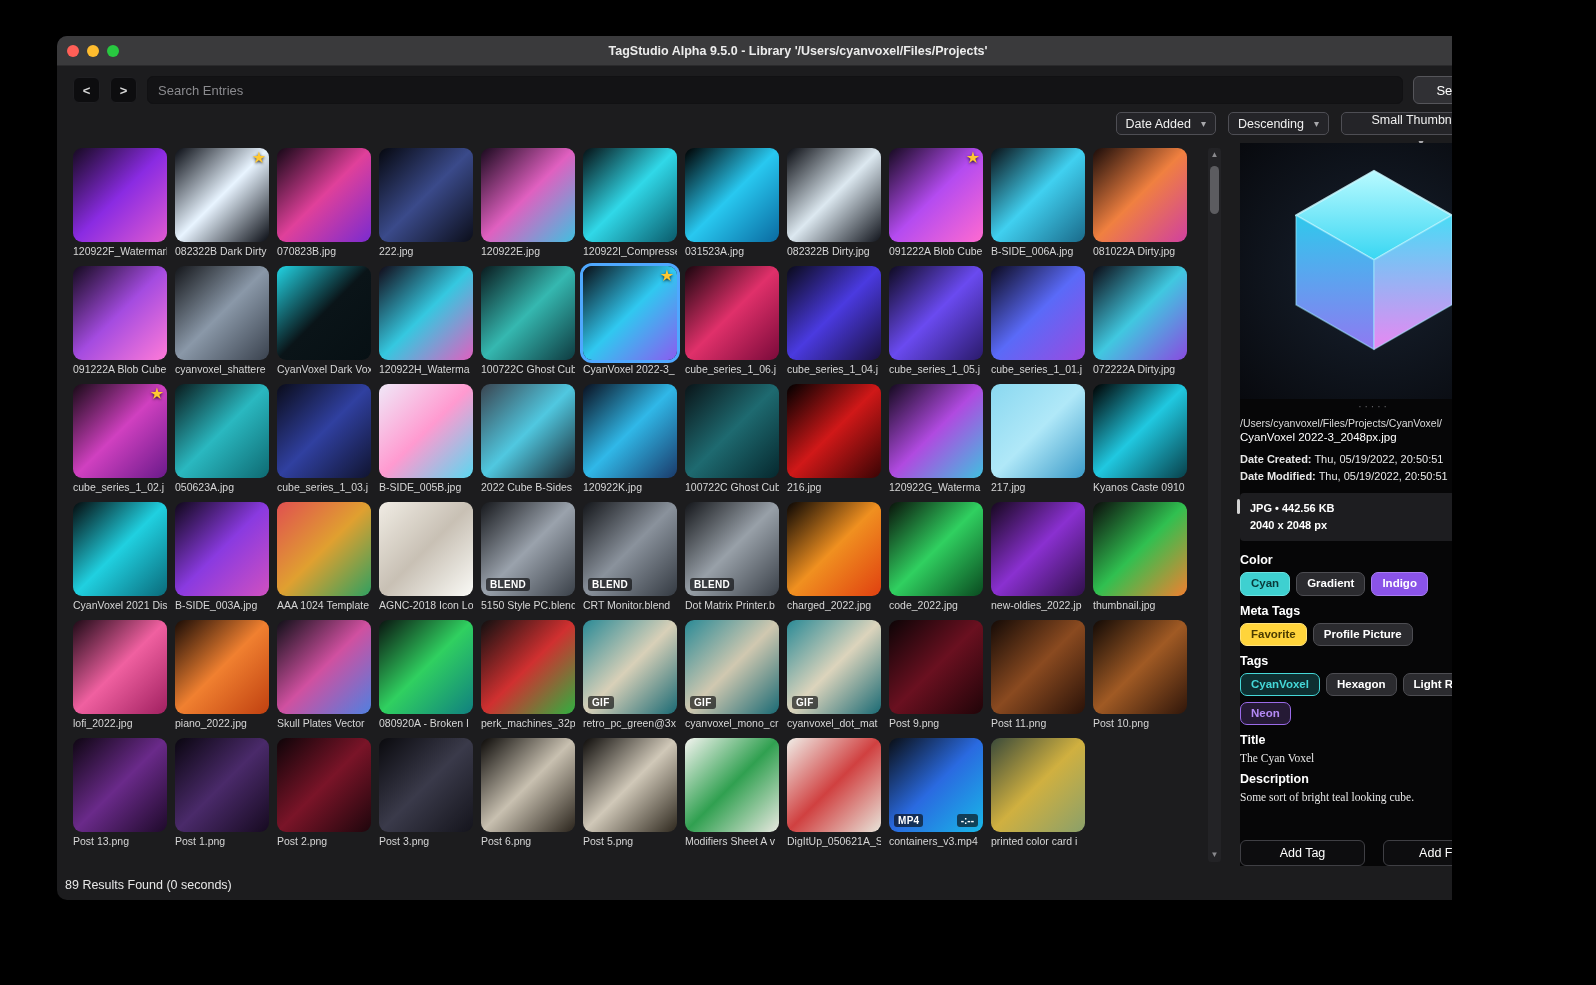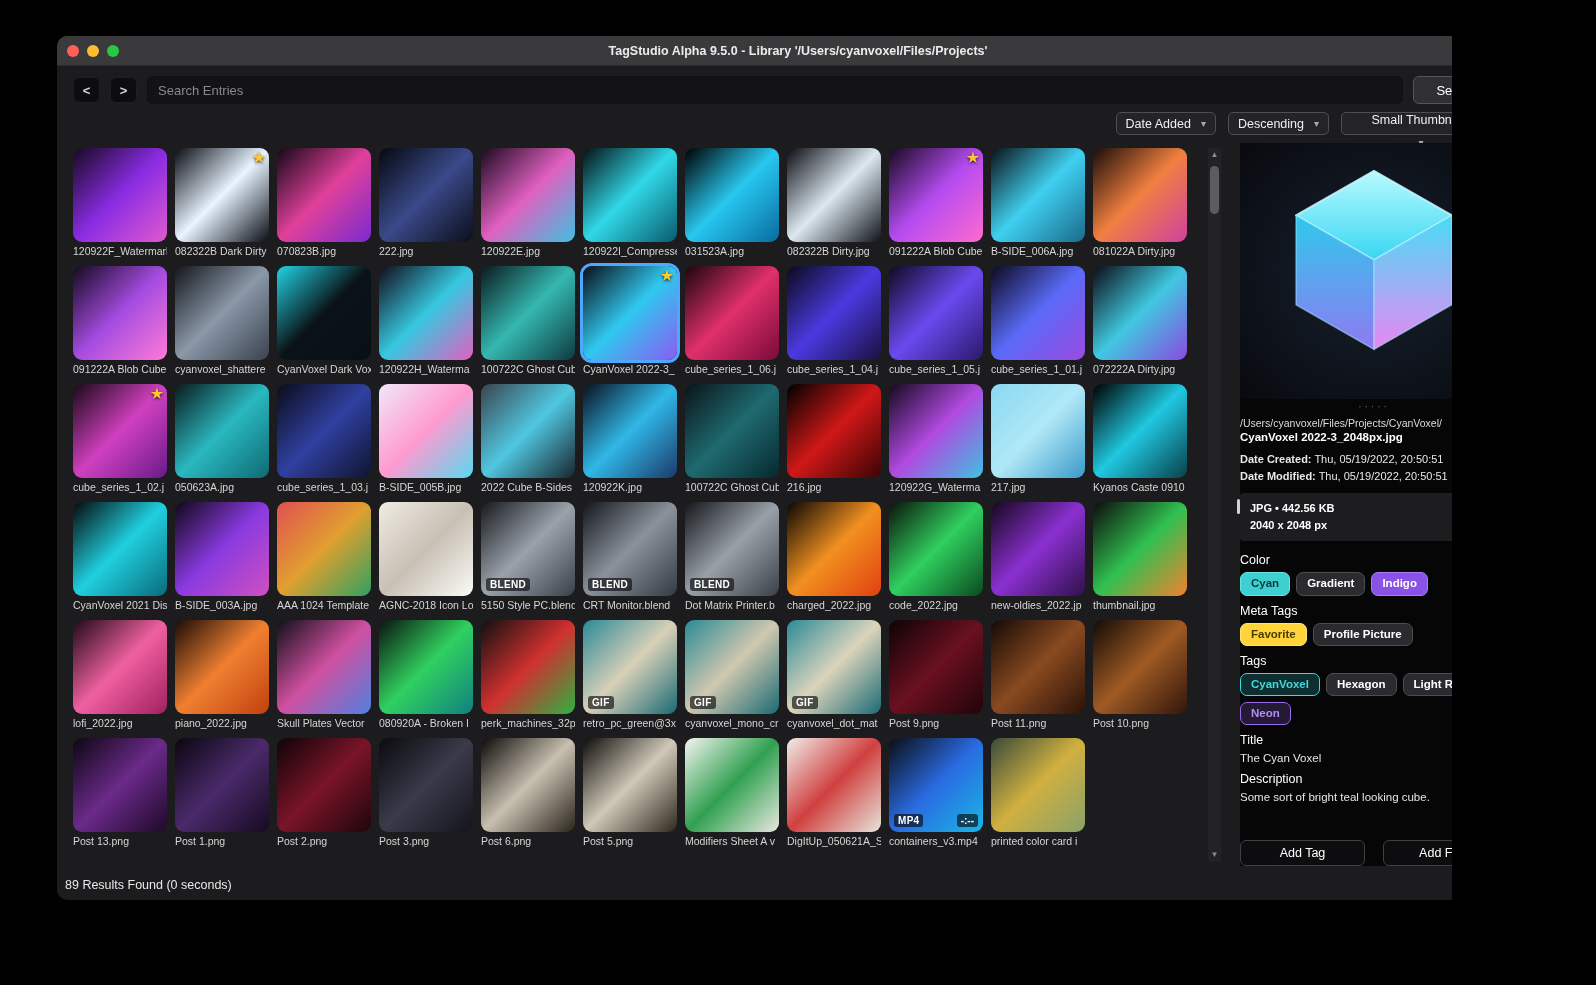--- a/index.html
+++ b/index.html
@@ -60,32 +60,32 @@
   
   .statusbar { position:absolute; left:8px; bottom:8px; color:#e8e8e8; font-size:12.5px; }
 
   
   .panel { position:absolute; left:1183px; top:107px; width:268px; height:723px; background:#060607;
     display:flex; flex-direction:column; }
   .preview-img { width:268px; height:256px; background:#0a0c10; flex:none; }
   .preview-img svg { display:block; width:100%; height:100%; }
   .drag-dots { text-align:center; color:#6a6a6e; font-size:10px; letter-spacing:3px; line-height:10px; margin:3px 0 4px; cursor:pointer; }
   .file-path { font-size:10.5px; color:#dcdcdc; line-height:1.35; word-break:break-all; }
-  .file-name { font-size:11.5px; color:#fff; font-weight:700; margin-top:1px; }
+  .file-name { font-size:11.5px; color:#fff; font-weight:400; margin-top:1px; }
   .dates { margin-top:8px; font-size:11px; color:#e8e8e8; line-height:1.5; }
   .dates .b { font-weight:700; }
   .info-box { margin-top:9px; background:#1d1d20; border-radius:4px; padding:7px 10px; position:relative; }
   .info-box div { font-weight:700; font-size:11px; color:#fff; line-height:1.55; }
   .fields-tick { position:absolute; left:-3px; top:6px; width:3px; height:15px; background:#d2d2d2; border-radius:2px; }
   .fields { flex:1; margin-top:4px; overflow:hidden; }
-  .section-h { margin:8px 0 5px; font-size:12.5px; font-weight:400; color:#fff; }
+  .section-h { margin:8px 0 5px; font-size:12.5px; font-weight:700; color:#fff; }
   .pills { display:flex; flex-wrap:wrap; gap:6px; margin-bottom:4px; }
   .pill { display:inline-block; padding:2px 10px; border-radius:7px; border:1px solid transparent;
     font-size:11.5px; font-weight:700; line-height:1.5; cursor:pointer; }
-  .field-value { font-size:11.5px; color:#e6e6e6; margin-bottom:4px; }
+  .field-value { font-size:11.5px; color:#e6e6e6; margin-bottom:4px;font-family:Liberation Serif, serif; }
   .panel-buttons { flex:none; display:flex; gap:18px; padding-top:8px; }
   .panel-buttons button { flex:1; height:26px; background:#0d0d0f; border:1px solid #3f3f44; border-radius:6px;
     color:#fff; font-size:12.5px; cursor:pointer; font-family:inherit; }
 </style>
 </head>
 <body>
 
 <div class="screen">
   <div class="window">
 

